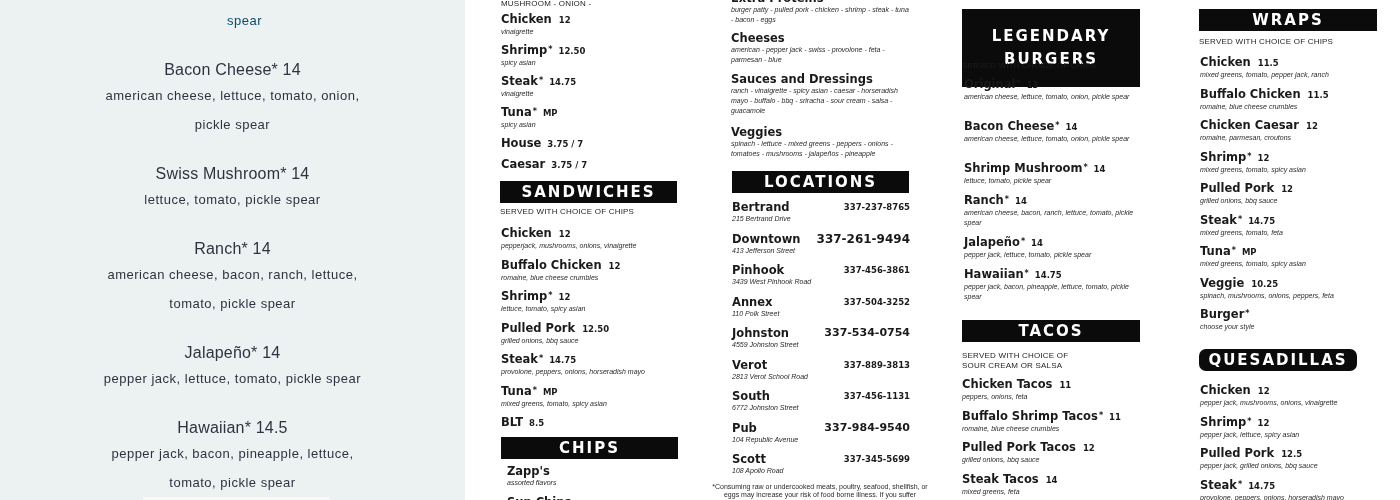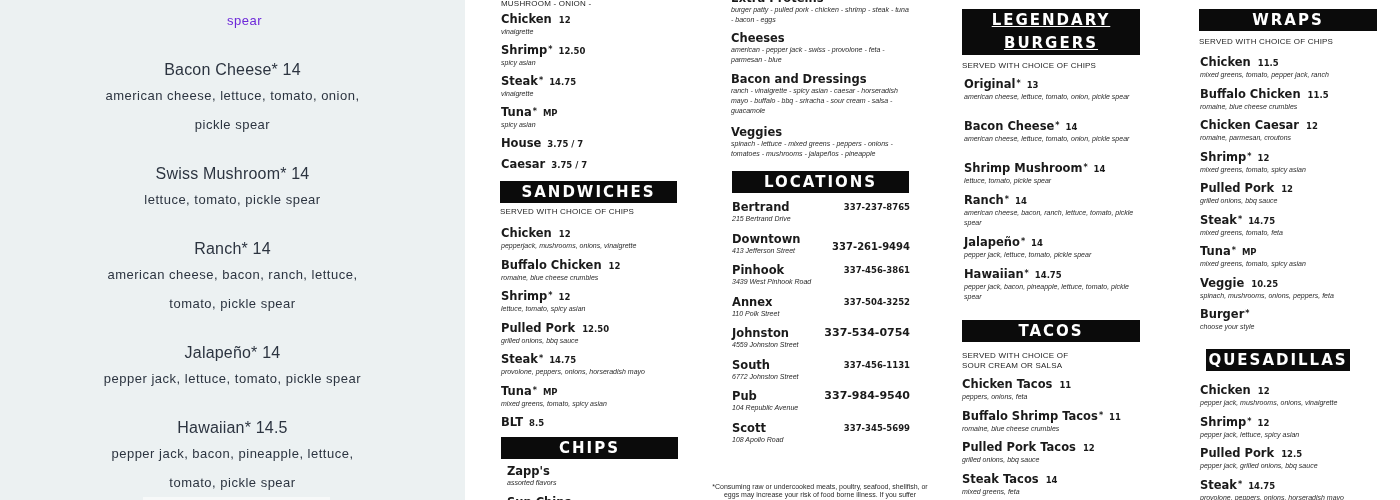--- a/index.html
+++ b/index.html
@@ -5,21 +5,21 @@
   * { box-sizing: border-box; margin: 0; padding: 0; }
   html, body { width: 1400px; height: 500px; overflow: hidden; background: #ffffff; }
   body { position: relative; font-family: "Liberation Sans", "DejaVu Sans", sans-serif; color: #1e1e1e; }
 
   
   .left-panel {
     position: absolute; left: 0; top: 0; width: 465px; height: 500px;
     background: #ecf1f2; overflow: hidden;
   }
   .left-inner { position: absolute; left: 0; width: 465px; top: -23px; text-align: center; }
-  .lp-top-tail { font-size: 13px; line-height: 29px; color: #6d28d9; letter-spacing: 0.5px; margin-left: 24px; }
+  .lp-top-tail { font-size: 13px; line-height: 29px; color: #0c4a6e; letter-spacing: 0.5px; margin-left: 24px; }
   .lp-top-cut { font-size: 13px; line-height: 29px; color: #2c3440; height: 29px; }
   .lp-item { margin-top: 24px; }
   .lp-name { font-size: 16px; line-height: 22px; color: #2c3440; letter-spacing: 0.2px; }
   .lp-desc { font-size: 13px; line-height: 29px; color: #2c3440; letter-spacing: 0.5px; padding: 0 95px; }
   .lp-bottom-bar { position: absolute; left: 143px; top: 497px; width: 187px; height: 3px; background: #f7f9f9; }
 
   
   .menu { position: absolute; left: 465px; top: 0; width: 935px; height: 500px; background: #ffffff; overflow: hidden; }
   .col { position: absolute; top: 0; }
   .col1 { left: 36px; width: 180px; }
@@ -151,79 +151,84 @@
     <div class="abs" style="top:-9px;left:0;width:180px;">
       <div style="height:40px">
         <div class="item-name">Extra Proteins</div>
         <div class="item-desc">burger patty - pulled pork - chicken - shrimp - steak - tuna - bacon - eggs</div>
       </div>
       <div style="height:41px">
         <div class="item-name">Cheeses</div>
         <div class="item-desc">american - pepper jack - swiss - provolone - feta - parmesan - blue</div>
       </div>
       <div style="height:53px">
-        <div class="item-name">Bacon and Dressings</div>
+        <div class="item-name">Sauces and Dressings</div>
         <div class="item-desc">ranch - vinaigrette - spicy asian - caesar - horseradish mayo - buffalo - bbq - sriracha - sour cream - salsa - guacamole</div>
       </div>
       <div style="height:42px">
         <div class="item-name">Veggies</div>
         <div class="item-desc">spinach - lettuce - mixed greens - peppers - onions - tomatoes - mushrooms - jalapeños - pineapple</div>
       </div>
     </div>
 
     <div class="abs sec-header" style="top:171px;left:1px;width:177px;">LOCATIONS</div>
 
     <div class="abs" style="top:200px;left:1px;width:178px;">
       <div style="height:31.5px;position:relative">
         <div class="item-name">Bertrand</div>
         <div class="item-desc">215 Bertrand Drive</div>
         <div class="abs item-name" style="right:0;top:0;font-size:8.5px">337-237-8765</div>
       </div>
       <div style="height:31.5px;position:relative">
         <div class="item-name">Downtown</div>
         <div class="item-desc">413 Jefferson Street</div>
-        <div class="abs item-name" style="right:0;top:8px;font-size:10px">337-261-9494</div>
+        <div class="abs item-name" style="right:0;top:0;font-size:12px">337-261-9494</div>
       </div>
       <div style="height:31.5px;position:relative">
         <div class="item-name">Pinhook</div>
         <div class="item-desc">3439 West Pinhook Road</div>
         <div class="abs item-name" style="right:0;top:0;font-size:8.5px">337-456-3861</div>
       </div>
       <div style="height:31.5px;position:relative">
         <div class="item-name">Annex</div>
         <div class="item-desc">110 Polk Street</div>
         <div class="abs item-name" style="right:0;top:0;font-size:8.5px">337-504-3252</div>
       </div>
       <div style="height:31.5px;position:relative">
         <div class="item-name">Johnston</div>
         <div class="item-desc">4559 Johnston Street</div>
         <div class="abs item-name" style="right:0;top:0;font-size:11px">337-534-0754</div>
       </div>
       <div style="height:31.5px;position:relative">
+        <div class="item-name">Verot</div>
+        <div class="item-desc">2813 Verot School Road</div>
+        <div class="abs item-name" style="right:0;top:0;font-size:8.5px">337-889-3813</div>
+      </div>
+      <div style="height:31.5px;position:relative">
         <div class="item-name">South</div>
         <div class="item-desc">6772 Johnston Street</div>
         <div class="abs item-name" style="right:0;top:0;font-size:8.5px">337-456-1131</div>
       </div>
       <div style="height:31.5px;position:relative">
         <div class="item-name">Pub</div>
         <div class="item-desc">104 Republic Avenue</div>
         <div class="abs item-name" style="right:0;top:0;font-size:11px">337-984-9540</div>
       </div>
       <div style="height:31.5px;position:relative">
         <div class="item-name">Scott</div>
         <div class="item-desc">108 Apollo Road</div>
         <div class="abs item-name" style="right:0;top:0;font-size:8.5px">337-345-5699</div>
       </div>
     </div>
 
     <div class="abs" style="top:483px;left:-26px;width:230px;text-align:center;font-size:7px;line-height:8px;color:#2a2a2a;">*Consuming raw or undercooked meats, poultry, seafood, shellfish, or eggs may increase your risk of food borne illness. If you suffer</div>
   </div>
 
   <div class="col col3">
-    <div class="abs sec-header" style="top:9px;left:0;width:178px;line-height:23px;padding:0;text-decoration:underline;">
+    <div class="abs sec-header" style="top:9px;left:0;width:178px;line-height:23px;padding:16px;">
       <div>LEGENDARY</div>
       <div>BURGERS</div>
     </div>
     <div class="abs sec-sub" style="top:61px;left:0;width:178px;">SERVED WITH CHOICE OF CHIPS</div>
 
     <div class="abs" style="top:77px;left:2px;width:178px;">
       <div style="height:42px">
         <div class="item-name"><span>Original</span><span class="star">*</span><span class="price">13</span></div>
         <div class="item-desc">american cheese, lettuce, tomato, onion, pickle spear</div>
       </div>
@@ -311,21 +316,21 @@
       <div style="height:31.5px">
         <div class="item-name"><span>Veggie</span><span class="star"></span><span class="price">10.25</span></div>
         <div class="item-desc">spinach, mushrooms, onions, peppers, feta</div>
       </div>
       <div style="height:31.5px">
         <div class="item-name"><span>Burger</span><span class="star">*</span><span class="price"></span></div>
         <div class="item-desc">choose your style</div>
       </div>
     </div>
 
-    <div class="abs sec-header" style="top:349px;left:7px;width:144px;">QUESADILLAS</div>
+    <div class="abs sec-header" style="top:349px;left:0;width:158px;border-radius:7px;">QUESADILLAS</div>
 
     <div class="abs" style="top:383px;left:1px;width:178px;">
       <div style="height:31.5px">
         <div class="item-name"><span>Chicken</span><span class="star"></span><span class="price">12</span></div>
         <div class="item-desc">pepper jack, mushrooms, onions, vinaigrette</div>
       </div>
       <div style="height:31.5px">
         <div class="item-name"><span>Shrimp</span><span class="star">*</span><span class="price">12</span></div>
         <div class="item-desc">pepper jack, lettuce, spicy asian</div>
       </div>

